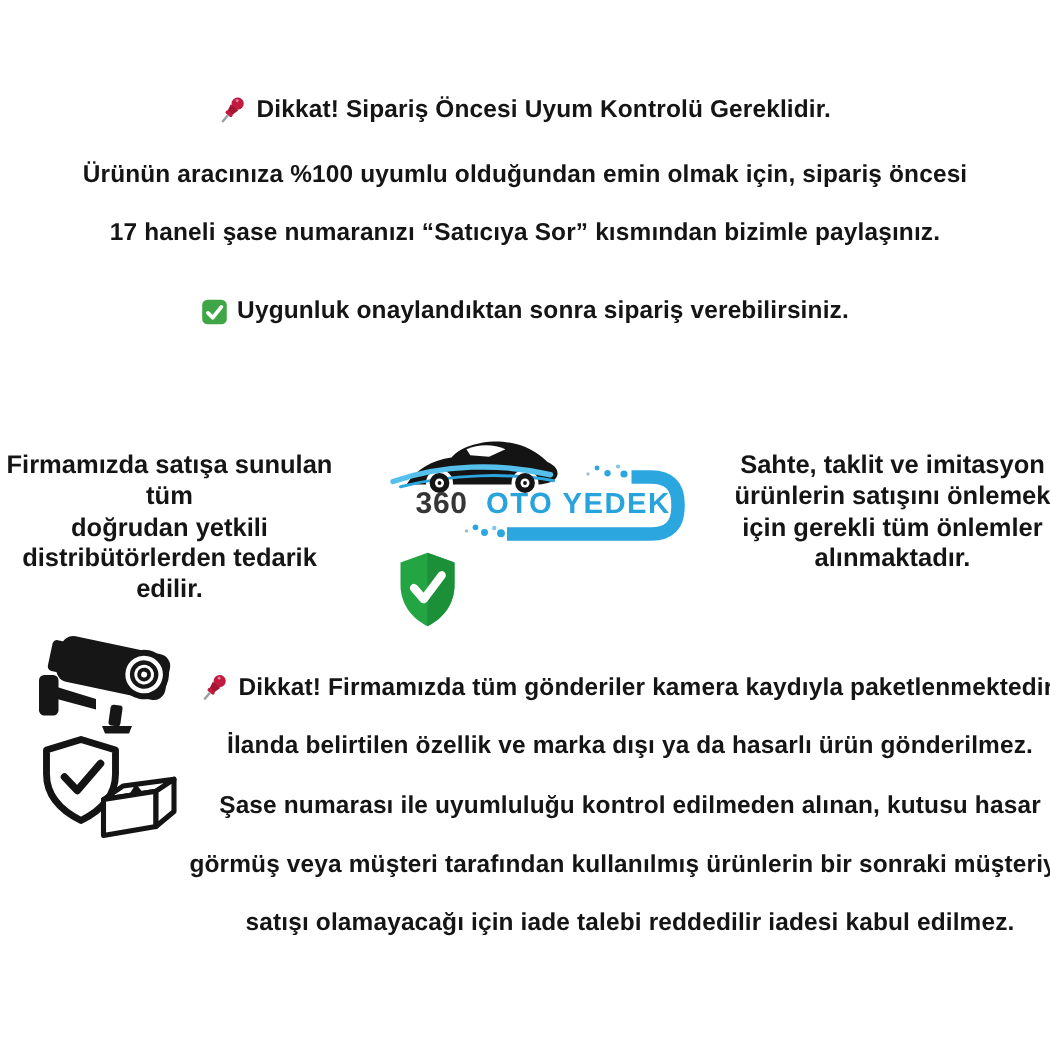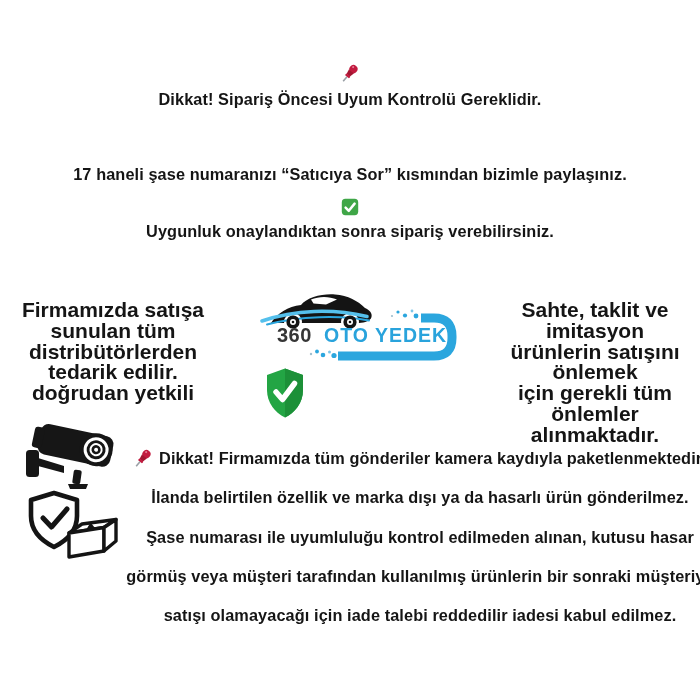--- a/index.html
+++ b/index.html
@@ -3,27 +3,27 @@
 <meta charset="utf-8">
 <style>
   html,body{margin:0;padding:0;background:#fff;}
   .canvas{
     position:relative;width:700px;height:700px;background:#ffffff;
     font-family:"Liberation Sans",sans-serif;font-weight:700;color:#151515;
     overflow:hidden;
   }
   .tline{
     position:absolute;left:0;width:700px;display:flex;justify-content:center;
-    align-items:center;gap:6px;font-size:16.3px;white-space:nowrap;letter-spacing:.1px;flex-direction:column;
+    align-items:center;gap:6px;font-size:16.3px;white-space:nowrap;letter-spacing:.1px;
   }
   .bline{
     position:absolute;left:130px;width:580px;display:flex;justify-content:center;
     align-items:center;gap:6px;font-size:16.3px;white-space:nowrap;letter-spacing:.1px;
   }
-  .sideblock{position:absolute;top:300px;text-align:center;font-size:21px;line-height:20.8px;}
+  .sideblock{position:absolute;top:300px;text-align:center;font-size:17px;line-height:20.8px;}
   .abs{position:absolute;}
   .ic{display:inline-flex;align-items:center;}
   svg text{font-family:"Liberation Sans",sans-serif;}
 </style>
 </head>
 <body>
 
 <div class="canvas">
 
   <div class="tline" style="top:63px">
@@ -34,37 +34,38 @@
           <path d="M6.6,8.6 L13.4,8.6 L12.2,13.6 L7.8,13.6 Z" fill="#A31531"></path>
           <rect x="7.2" y="13.2" width="5.6" height="2.6" rx="1" fill="#C21B3F"></rect>
           <path d="M10,15.8 L10,22" stroke="#9aa0a6" stroke-width="1.7"></path>
           <circle cx="8.4" cy="3.8" r="1.1" fill="#E57D96"></circle>
         </g>
       </svg>
     </span>
     <span>Dikkat! Sipariş Öncesi Uyum Kontrolü Gereklidir.</span>
   </div>
 
-  <div class="tline" style="top:165px">17 haneli şase numaranızı “Satıcıya Sor” kısmından bizimle paylaşınız.</div>
+  <div class="tline" style="top:107px">Ürünün aracınıza %100 uyumlu olduğundan emin olmak için, sipariş öncesi</div>
+  <div class="tline" style="top:146px">17 haneli şase numaranızı “Satıcıya Sor” kısmından bizimle paylaşınız.</div>
 
   <div class="tline" style="top:198px">
     <span class="ic">
       <svg width="18" height="18" viewBox="0 0 18 18">
         <rect x="0.8" y="0.8" width="16.4" height="16.4" rx="3.6" fill="#3FA647"></rect>
         <path d="M4.6,9.6 L7.8,12.8 L13.6,5.6" stroke="#fff" stroke-width="2.5" fill="none" stroke-linecap="round" stroke-linejoin="round"></path>
       </svg>
     </span>
     <span>Uygunluk onaylandıktan sonra sipariş verebilirsiniz.</span>
   </div>
 
 
   <div class="sideblock" style="left:0;width:226px">
     <div>Firmamızda satışa sunulan tüm</div>
+    <div>doğrudan yetkili</div>
     <div>distribütörlerden tedarik edilir.</div>
-    <div>doğrudan yetkili</div>
   </div>
 
   <div class="sideblock" style="left:488px;width:214px">
     <div>Sahte, taklit ve imitasyon</div>
     <div>ürünlerin satışını önlemek</div>
     <div>için gerekli tüm önlemler</div>
     <div>alınmaktadır.</div>
   </div>
 
   <span class="abs ic" style="left:255px;top:292px">

